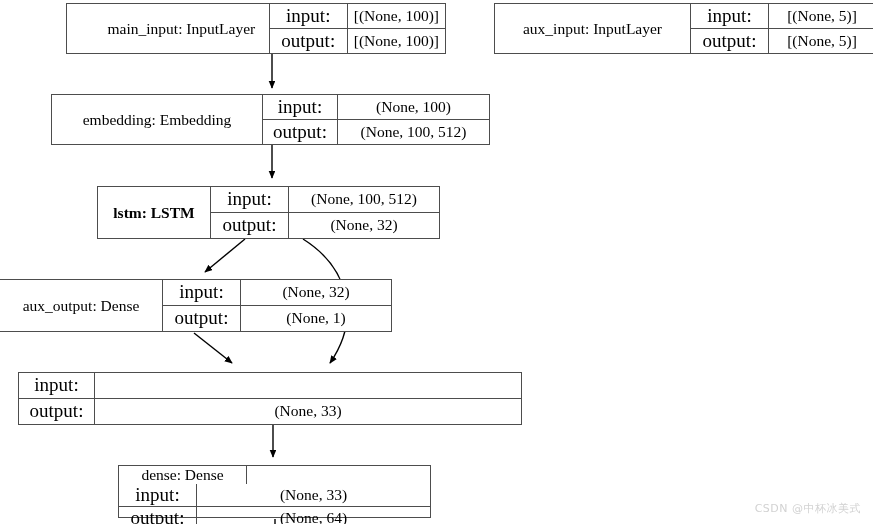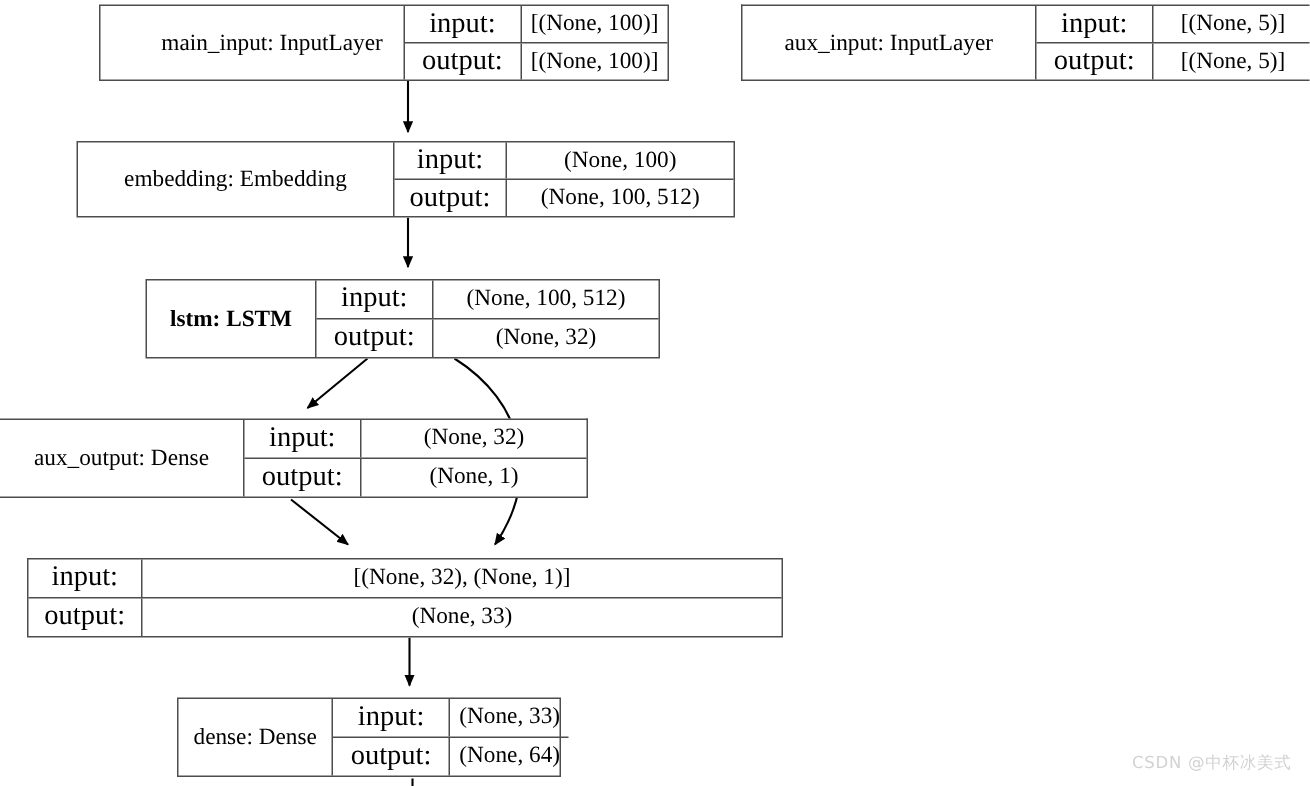--- a/index.html
+++ b/index.html
@@ -214,30 +214,29 @@
         <div class="iolabel" style="width:78px;">output:</div>
         <div class="ioval">(None, 1)</div>
       </div>
     </div>
   </div>
 
   <div class="node" id="n-concatenate" style="left:18px; top:372px; width:504px; height:53px;">
     <div class="iogrid">
       <div class="iorow top">
         <div class="iolabel" style="width:76px;">input:</div>
-        <div class="ioval">[(None, 32), (None, 1)]</div>
       </div>
       <div class="iorow">
         <div class="iolabel" style="width:76px;">output:</div>
         <div class="ioval">(None, 33)</div>
       </div>
     </div>
   </div>
 
-  <div class="node" id="n-dense" style="left:118px; top:465px; width:256px; height:53px;">
+  <div class="node" id="n-dense" style="left:118px; top:465px; width:313px; height:53px;flex-direction:column;">
     <div class="namecell" style="width:128px;">dense: Dense</div>
     <div class="iogrid">
       <div class="iorow top">
         <div class="iolabel" style="width:78px;">input:</div>
         <div class="ioval">(None, 33)</div>
       </div>
       <div class="iorow">
         <div class="iolabel" style="width:78px;">output:</div>
         <div class="ioval">(None, 64)</div>
       </div>

